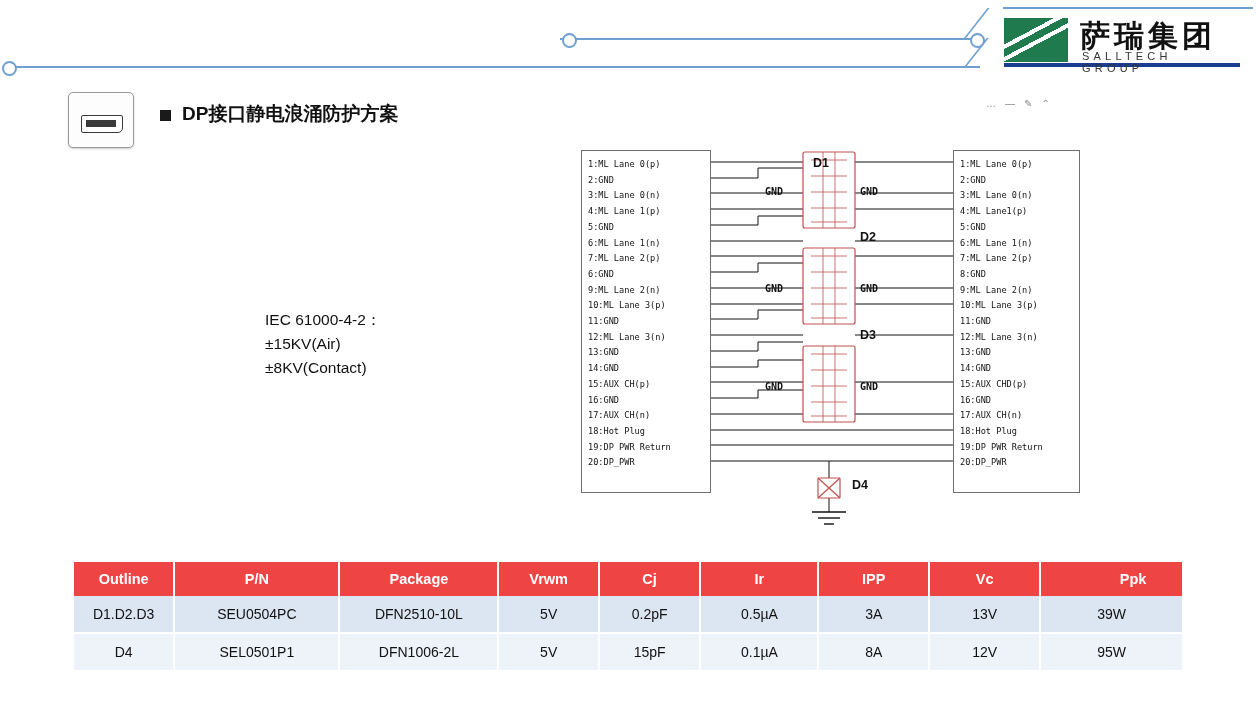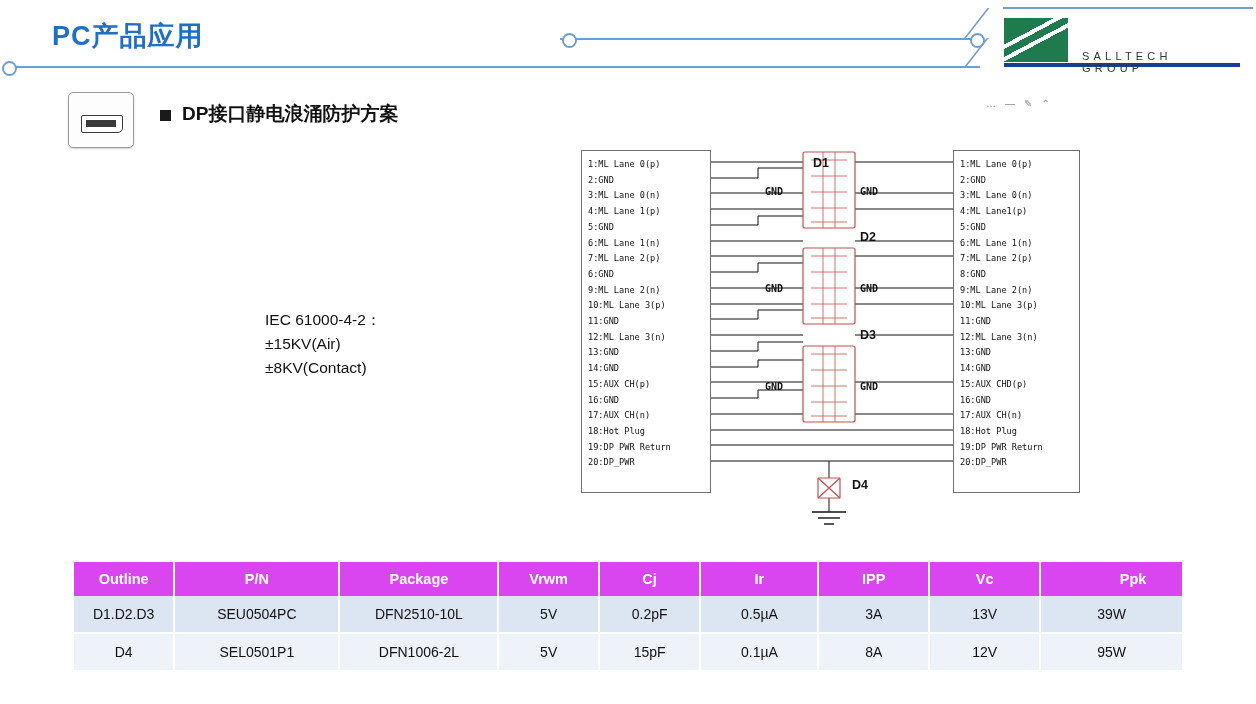--- a/index.html
+++ b/index.html
@@ -121,48 +121,48 @@
   .gndlbl{
     position:absolute;font-size:10px;font-weight:bold;color:#111;
     font-family:"DejaVu Sans Mono", monospace;
   }
   
   .tbl{
     position:absolute;left:74px;top:562px;width:1108px;
     border-collapse:collapse;
   }
   .tbl th{
-    background:#d946ef;color:#fff;font-size:14.5px;font-weight:bold;
+    background:#ef4444;color:#fff;font-size:14.5px;font-weight:bold;
     padding:9px 4px;text-align:center;border-right:2px solid #fff;
   }
   .tbl th:last-child{border-right:none;padding-left:47px;}
   .tbl td{
     font-size:14px;color:#111;text-align:center;padding:10px 4px;
     border-right:2px solid #fff;border-bottom:2px solid #fff;
   }
   .tbl td:last-child{border-right:none;}
   .tbl tr.r-odd td{background:#dce6f2;}
   .tbl tr.r-even td{background:#eef3f9;}
 </style>
 </head>
 <body>
 
 <div class="header">
-  <div class="page-title">PC产品应用</div>
   <div class="hdr-line-top"></div>
   <div class="hdr-line-diag"></div>
   <div class="hdr-line-upper"></div>
   <div class="hdr-line-bottom"></div>
   <div class="hdr-line-bot-diag"></div>
   <div class="circ c1"></div>
   <div class="circ c2"></div>
   <div class="circ c3"></div>
 
   <div class="logo">
     <div class="logo-mark"></div>
+    <div class="logo-cn">萨瑞集团</div>
     <div class="logo-bar"></div>
     <div class="logo-en">SALLTECH GROUP</div>
   </div>
 </div>
 
 <div class="dp-icon">
   <div class="dp-label">DP</div>
   <div class="dp-port"></div>
 </div>
 

